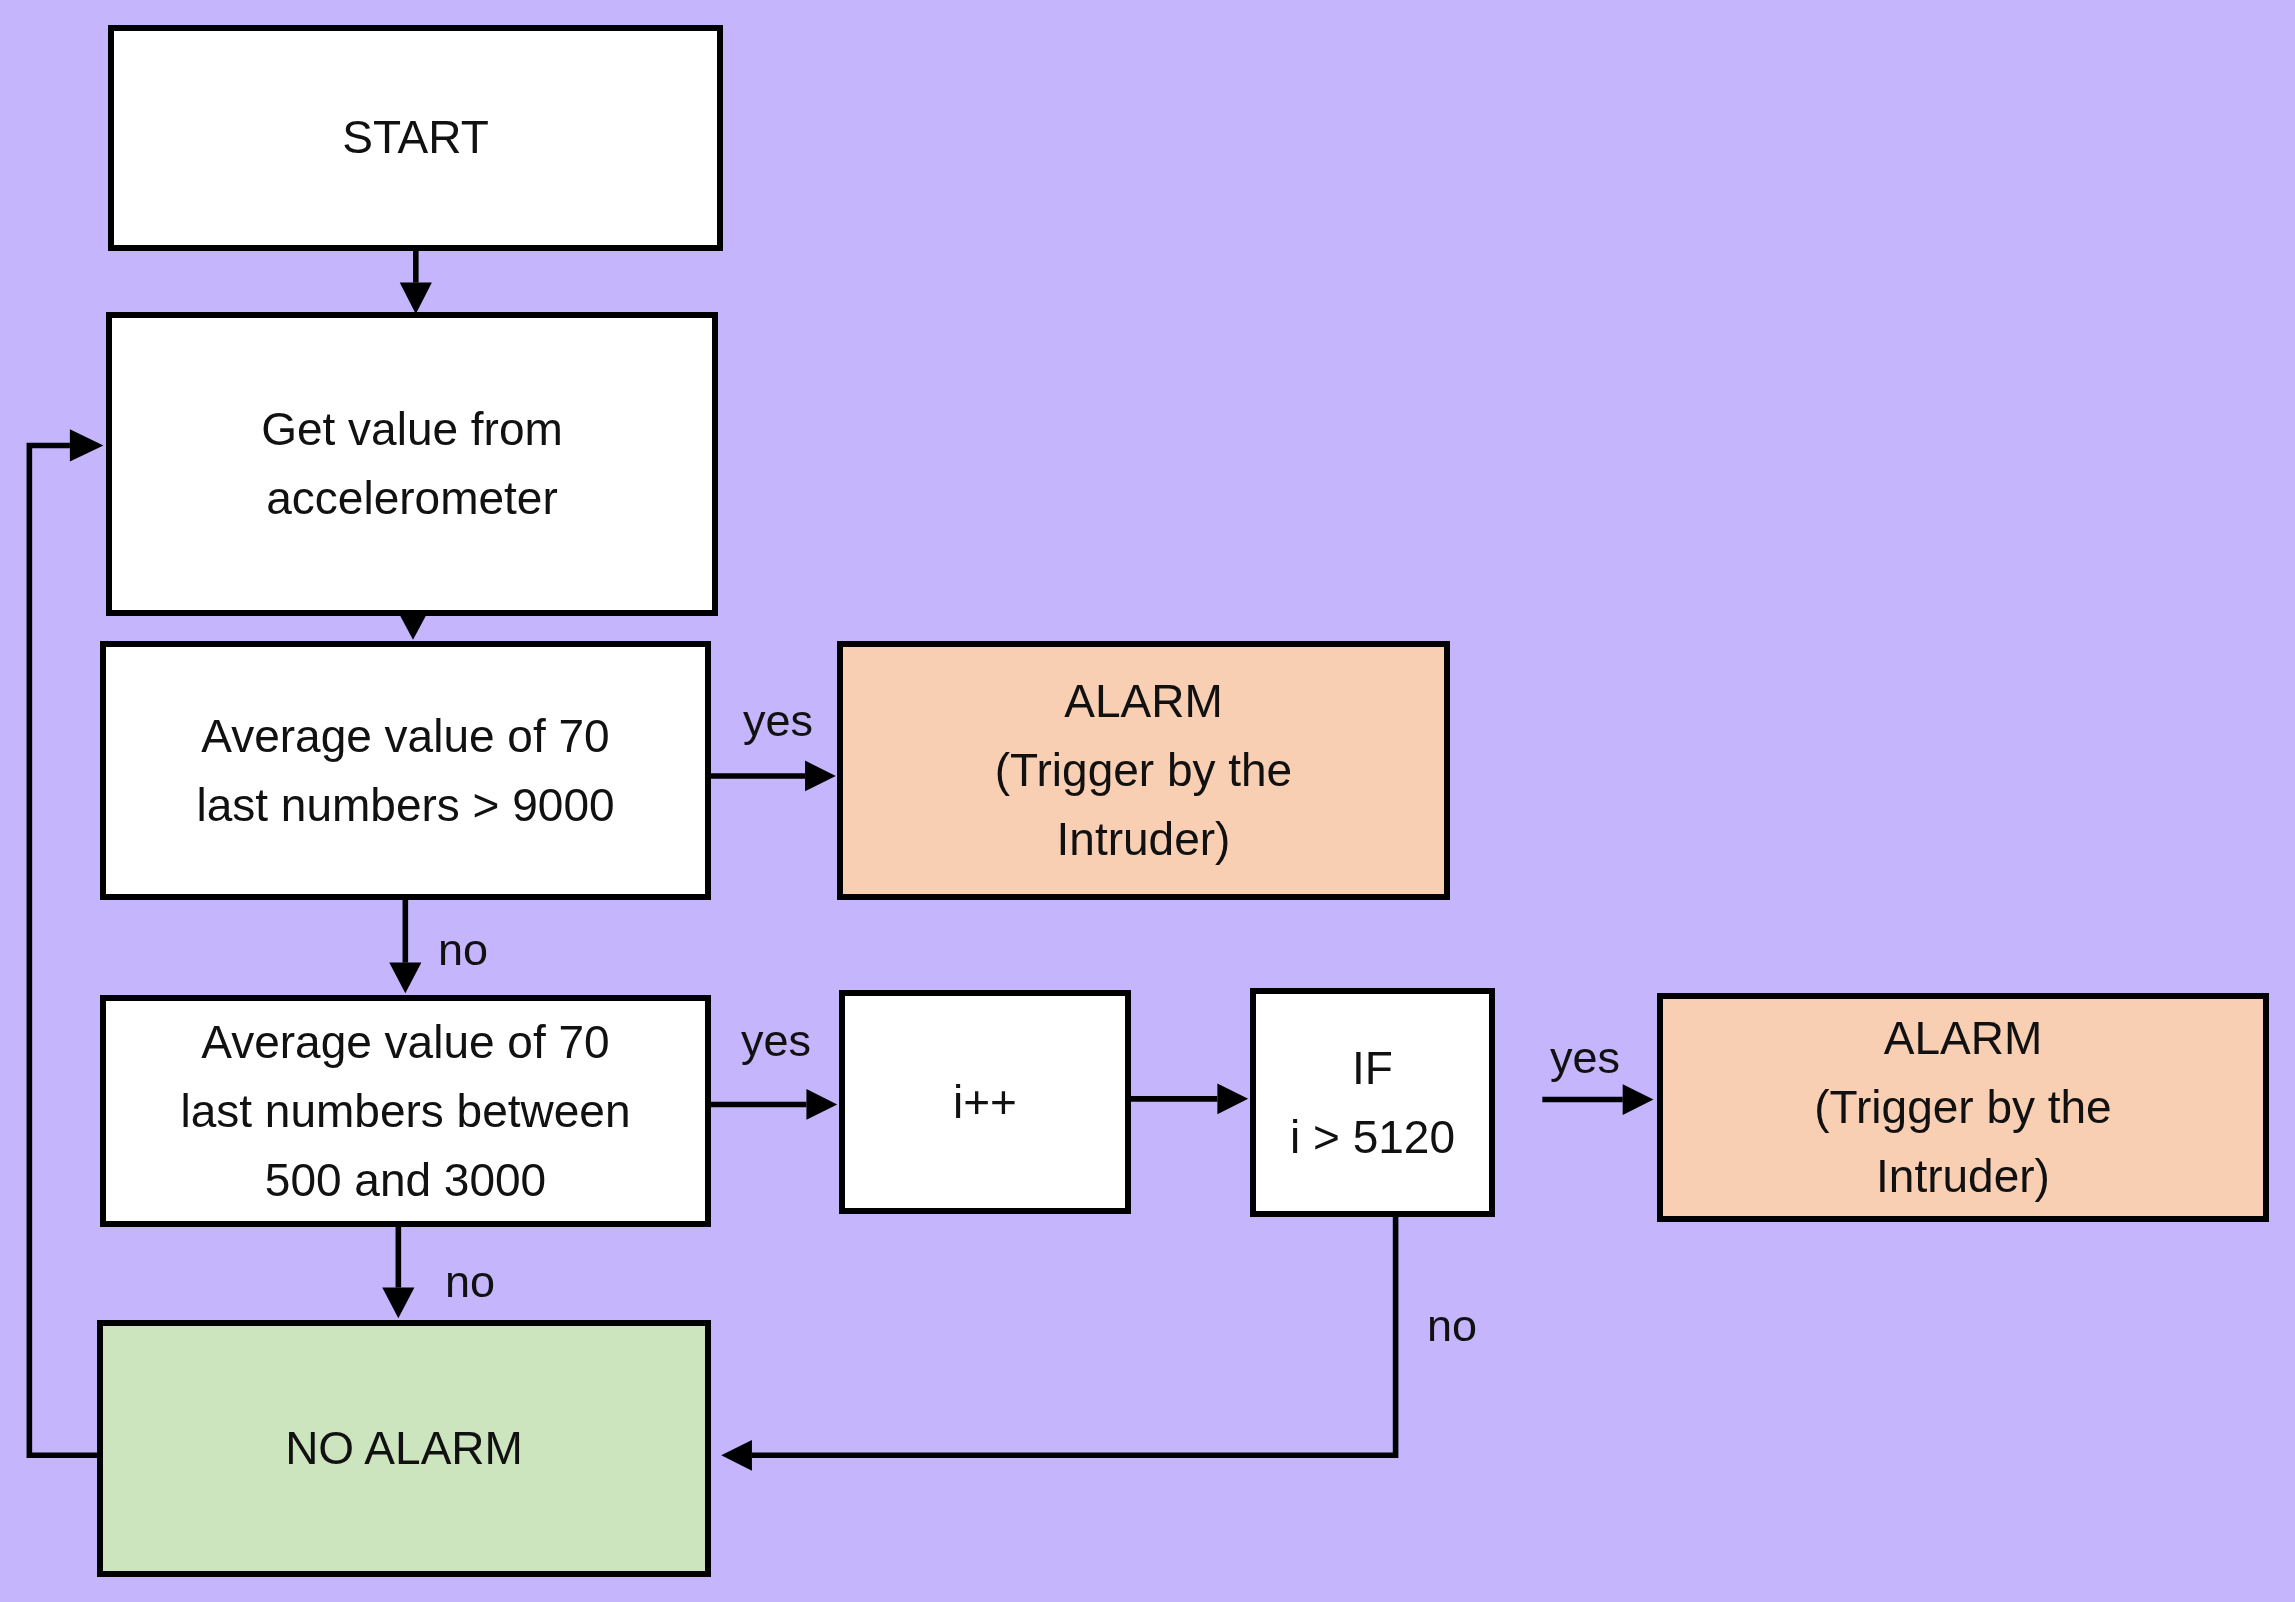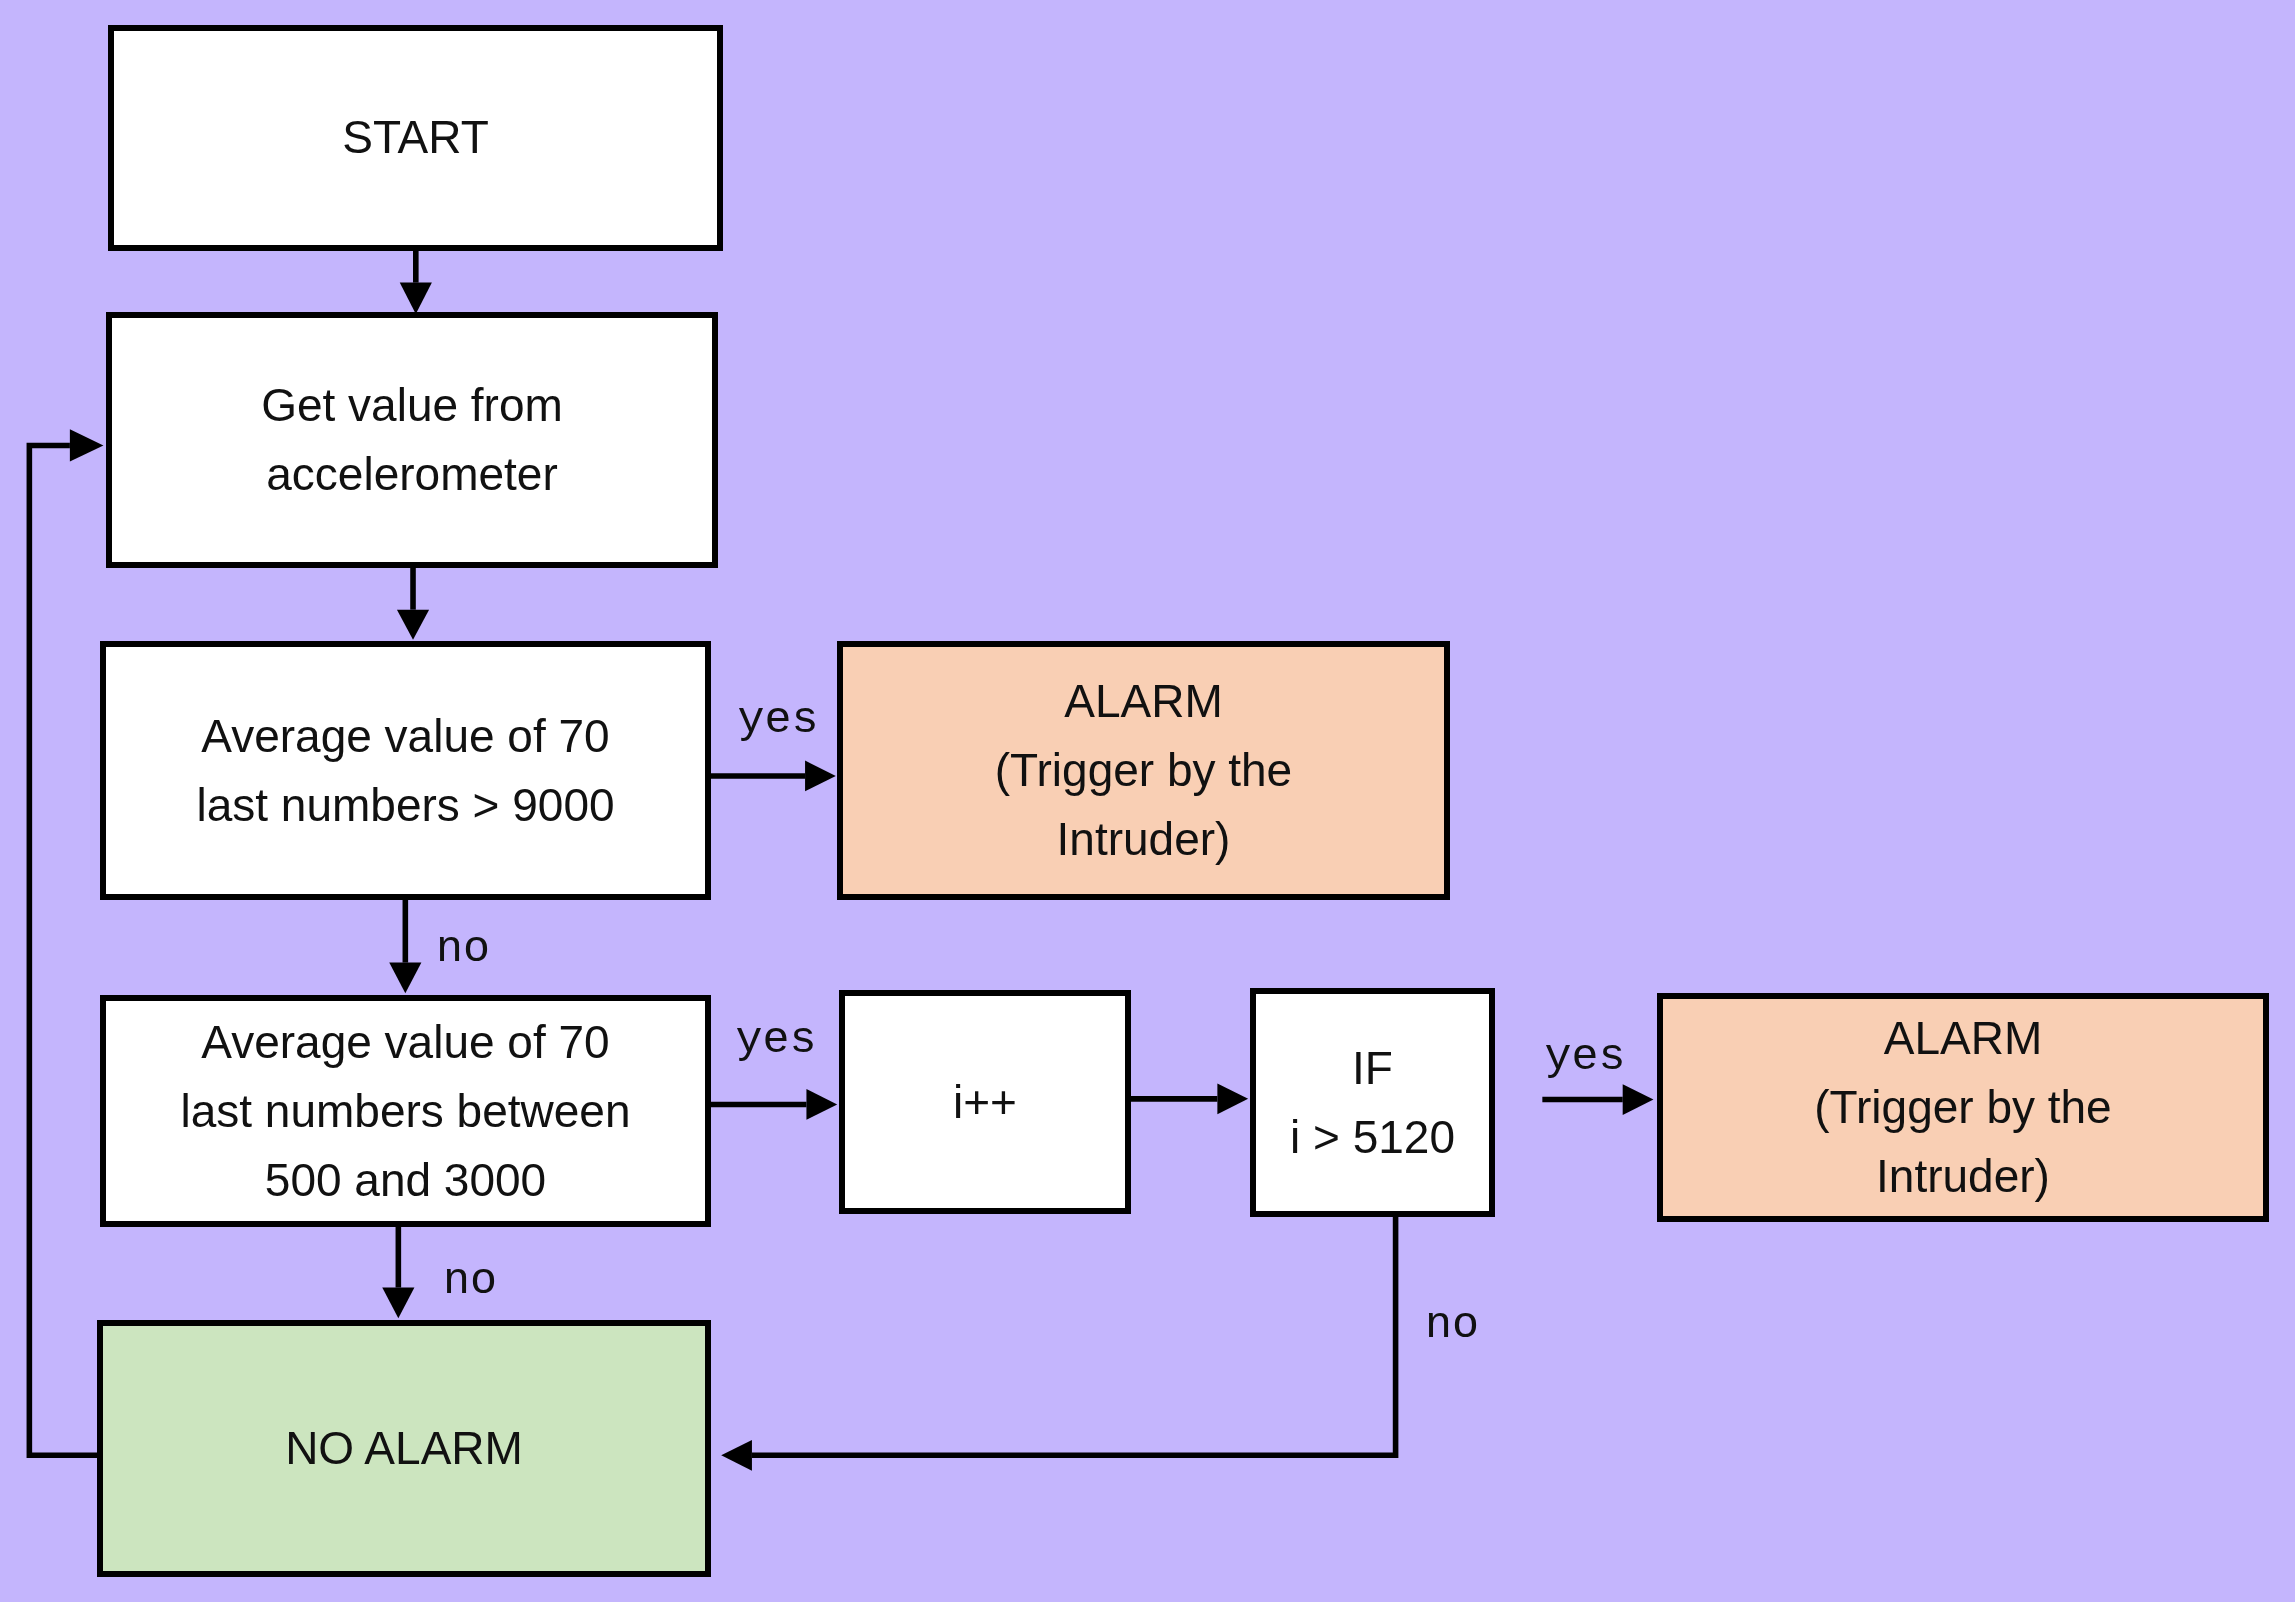--- a/index.html
+++ b/index.html
@@ -28,35 +28,34 @@
     background:var(--box-fill);
     display:flex;align-items:center;justify-content:center;
     text-align:center;
     white-space:pre-line;
     font-size:46px;line-height:1.5;
     color:var(--text);
   }
   .node.alarm{background:var(--alarm-fill);}
   .node.ok{background:var(--ok-fill);}
   #n-start      {left:108px;  top:24.5px;   width:615px; height:226px;}
-  #n-get-value  {left:106px;  top:312px;  width:612px; height:256px;}
+  #n-get-value  {left:106px;  top:312px;  width:612px; height:304px;}
   #n-avg-9000   {left:100px;  top:641px;  width:611px; height:259px;}
   #n-alarm-top  {left:837px; top:641px;  width:613px; height:259px;}
   #n-avg-between{left:100px;  top:995px; width:611px; height:232px;}
   #n-increment  {left:839px; top:990px; width:292px; height:224px;}
   #n-if-check   {left:1250px; top:988px; width:245px; height:229px;}
   #n-alarm-right{left:1657px; top:993px; width:612px; height:229px;}
   #n-no-alarm   {left:97px;  top:1320px; width:614px; height:257px;text-align:right;}
   .elabel{
     position:absolute;
     transform:translate(-50%,-50%);
     font-size:45px;line-height:1;
     color:var(--text);
     white-space:nowrap;
-    font-family:Liberation Mono, monospace;
   }
   #l-avg9000-yes {left:778px;top:720px;}
   #l-avg9000-no  {left:463px; top:949px;}
   #l-between-yes {left:776px;top:1040px;}
   #l-between-no  {left:470px; top:1281px;}
   #l-if-yes      {left:1585px;top:1057px;}
   #l-if-no       {left:1452px;top:1325px;}
 </style>
 </head>
 <body>

